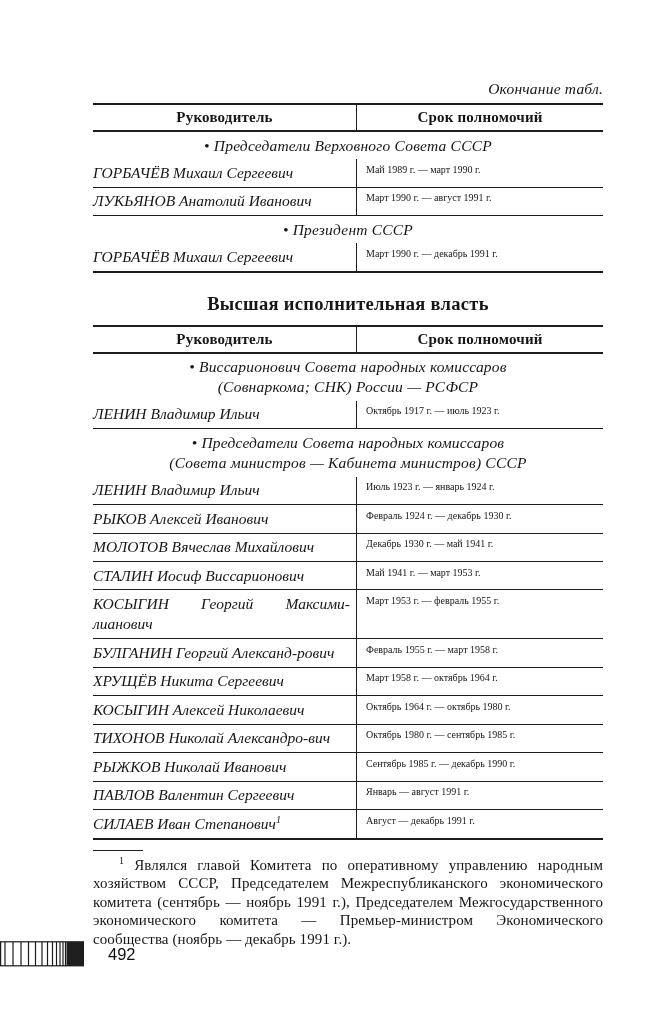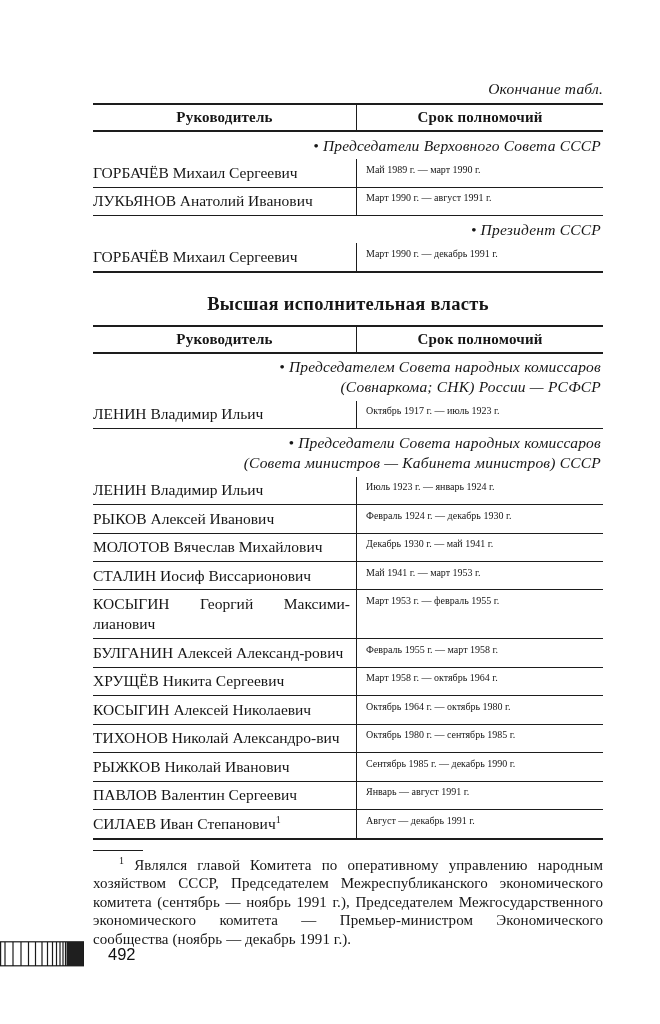--- a/index.html
+++ b/index.html
@@ -33,35 +33,36 @@
     font-weight: bold;
     font-size: 15px;
     text-align: center;
     padding: 4px 4px;
     border-bottom: 2px solid #1d1d1d;
     letter-spacing: 0.2px;
   }
   th.col-leader { width: 50%; border-right: 1.5px solid #1d1d1d; }
 
   td.section-cell {
-    text-align: right;
+    text-align: center;
     font-style: italic;
     font-size: 15.5px;
     padding: 3.5px 2px;
     white-space: pre-line;
     line-height: 1.3;
     letter-spacing: 0.2px;
   }
   td.leader-cell {
     text-align: justify;
     font-size: 15.5px;
     padding: 3.5px 6px 3.5px 0;
     border-right: 1.5px solid #1d1d1d;
     line-height: 1.32;
     vertical-align: top;
+    font-style: italic;
   }
   td.term-cell {
     font-size: 10px;
     padding: 3.5px 0 3.5px 9px;
     white-space: nowrap;
     vertical-align: top;
     line-height: 1.36;
   }
   tr.bt > td { border-top: 1.5px solid #1d1d1d; }
   sup { font-size: 10px; line-height: 0; }
@@ -138,21 +139,21 @@
 
     <table class="ltable">
         <thead>
           <tr>
             <th class="col-leader">Руководитель</th>
             <th class="col-term">Срок полномочий</th>
           </tr>
         </thead>
         <tbody>
           <tr>
-            <td colspan="2" class="section-cell">• Председателем Совета народных комиссаров
+            <td colspan="2" class="section-cell">• Виссарионович Совета народных комиссаров
 (Совнаркома; СНК) России — РСФСР</td>
           </tr>
           <tr>
             <td class="leader-cell">ЛЕНИН Владимир Ильич</td>
             <td class="term-cell">Октябрь 1917 г. — июль 1923 г.</td>
           </tr>
           <tr class="bt">
             <td colspan="2" class="section-cell">• Председатели Совета народных комиссаров
 (Совета министров — Кабинета министров) СССР</td>
           </tr>
@@ -170,21 +171,21 @@
           </tr>
           <tr class="bt">
             <td class="leader-cell">СТАЛИН Иосиф Виссарионович</td>
             <td class="term-cell">Май 1941 г. — март 1953 г.</td>
           </tr>
           <tr class="bt">
             <td class="leader-cell">КОСЫГИН Георгий Максими-лианович</td>
             <td class="term-cell">Март 1953 г. — февраль 1955 г.</td>
           </tr>
           <tr class="bt">
-            <td class="leader-cell">БУЛГАНИН Алексей Александ-рович</td>
+            <td class="leader-cell">БУЛГАНИН Георгий Александ-рович</td>
             <td class="term-cell">Февраль 1955 г. — март 1958 г.</td>
           </tr>
           <tr class="bt">
             <td class="leader-cell">ХРУЩЁВ Никита Сергеевич</td>
             <td class="term-cell">Март 1958 г. — октябрь 1964 г.</td>
           </tr>
           <tr class="bt">
             <td class="leader-cell">КОСЫГИН Алексей Николаевич</td>
             <td class="term-cell">Октябрь 1964 г. — октябрь 1980 г.</td>
           </tr>

